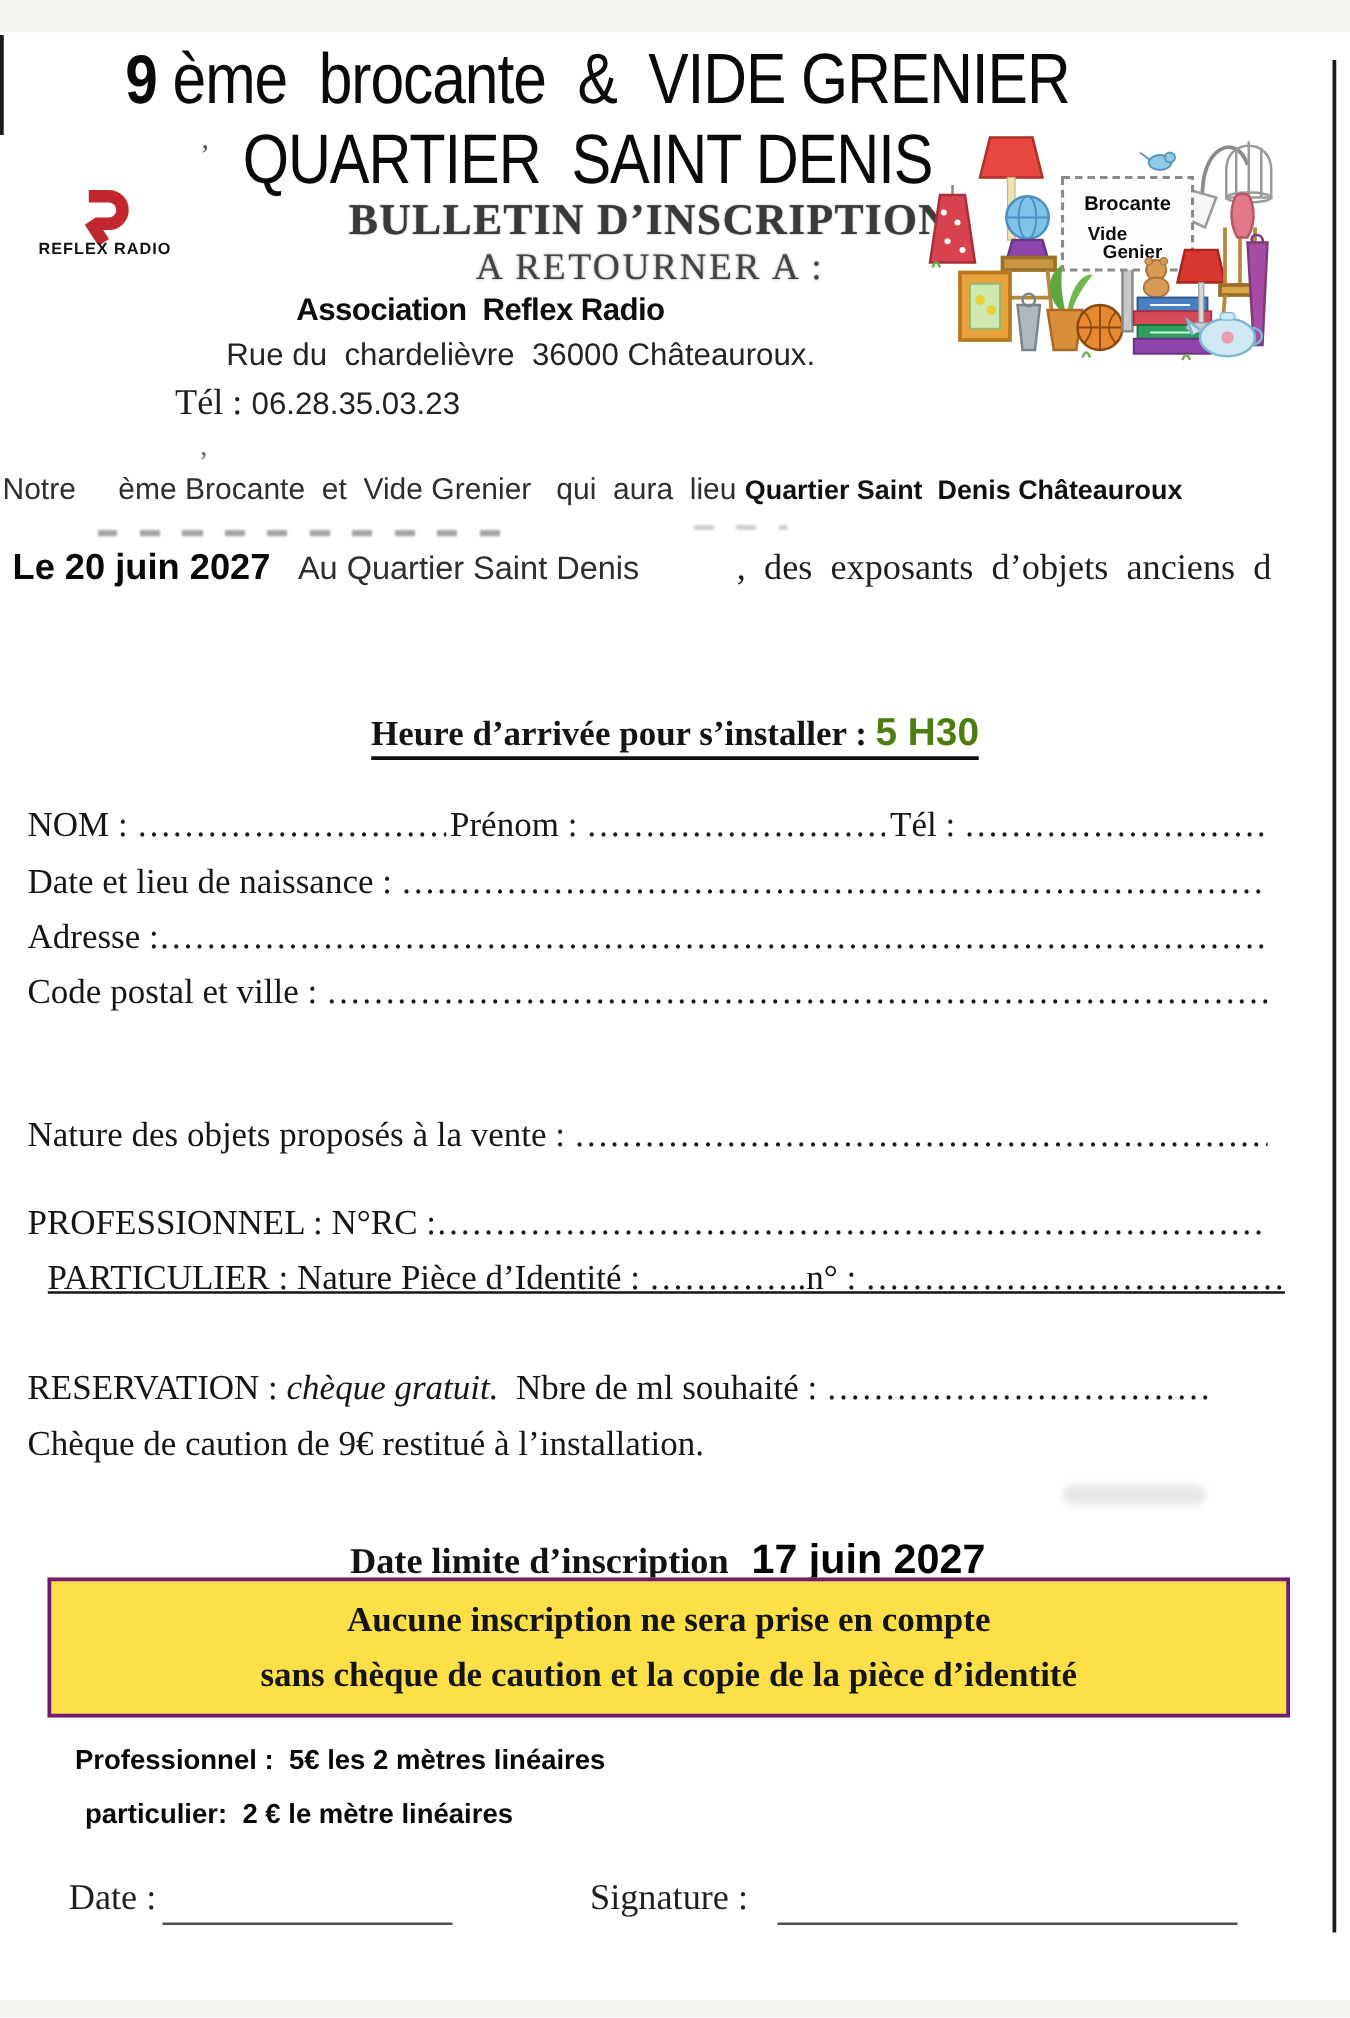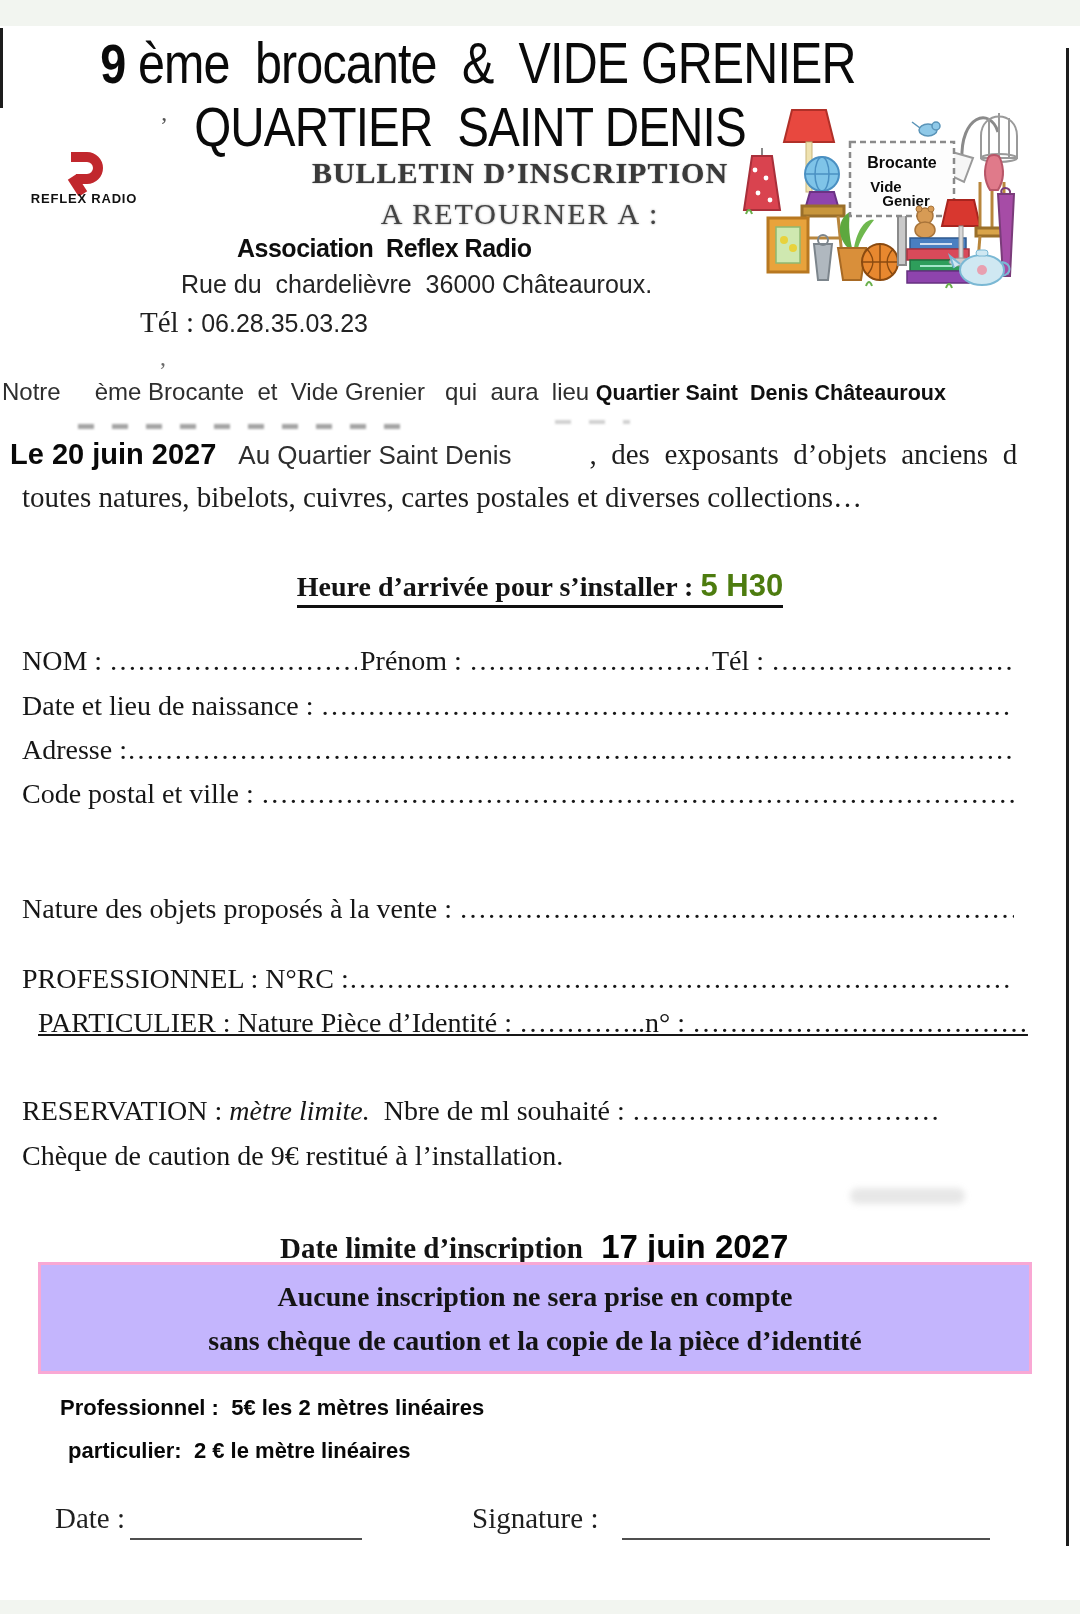--- a/index.html
+++ b/index.html
@@ -10,21 +10,21 @@
   .serif{font-family:"Liberation Serif",serif;}
   .sans{font-family:"Liberation Sans",sans-serif;}
   .clip{overflow:hidden;white-space:nowrap;}
   .band{background:#f2f5f0;}
   
   .title-line{left:35px;width:870px;text-align:center;font-family:"Liberation Sans",sans-serif;
               color:#0a0a0a;transform:scaleX(.85);transform-origin:50% 50%;letter-spacing:-1px;}
   .t1{top:30px;font-size:57px;font-weight:500;}
   .t1 .num{font-weight:800;font-size:55px;}
   .t2{top:94px;font-size:56px;font-weight:500;}
-  .bulletin{top:156px;left:230px;width:580px;text-align:center;font-size:30px;font-weight:600;
+  .bulletin{top:156px;left:230px;width:580px;text-align:center;font-size:35px;font-weight:600;
             color:#3a3a3a;letter-spacing:1px;text-shadow:0 0 1.2px #666;}
   .retourner{top:197px;left:230px;width:580px;text-align:center;font-size:30px;font-weight:500;
              color:#434343;letter-spacing:2px;text-shadow:0 0 2.2px #8a8a8a;}
   .assoc{top:234px;left:237px;font-size:25px;font-weight:700;letter-spacing:-0.5px;color:#0e0e0e;}
   .addr{top:270px;left:181px;font-size:25px;font-weight:400;color:#242424;}
   .telrow{top:306px;left:140px;}
   .tel-label{font-size:29px;color:#1f1f1f;}
   .tel-num{font-family:"Liberation Sans",sans-serif;font-size:25px;color:#222;}
   
   .logo-text{top:191px;left:28px;width:112px;text-align:center;font-size:13px;font-weight:700;
@@ -43,21 +43,21 @@
   .arrival .wrap{display:inline-block;border-bottom:3px solid #101010;padding-bottom:1px;}
   .arrival .lab{font-size:28px;font-weight:700;color:#141414;}
   .arrival .time{font-family:"Liberation Sans",sans-serif;font-size:31px;font-weight:700;color:#4d7c0f;}
   
   .fline{font-size:28px;color:#161616;}
   
   .deadline{top:1228px;left:280px;display:flex;align-items:baseline;}
   .dl-label{font-size:29px;font-weight:700;color:#131313;}
   .dl-date{font-family:"Liberation Sans",sans-serif;font-size:33px;font-weight:700;color:#050505;}
   
-  .notice{top:1262px;left:38px;width:988px;height:106px;border:3px solid #f9a8d4;background:#c4b5fd;}
+  .notice{top:1262px;left:38px;width:988px;height:106px;border:3px solid #701a75;background:#fde047;}
   .notice div{position:absolute;left:0;width:100%;text-align:center;font-size:28px;font-weight:700;color:#141414;}
   
   .tarif{font-family:"Liberation Sans",sans-serif;font-size:22px;font-weight:700;color:#080808;}
   
   .sig-label{font-size:29px;color:#1f1f1f;}
   .uline{height:2px;background:#4f4f4f;}
   
   .ghost{background:repeating-linear-gradient(90deg,rgba(90,90,90,.55) 0 16px,transparent 16px 34px);
          filter:blur(1px);}
   .smudge{background:rgba(120,120,120,.18);filter:blur(3px);border-radius:8px;}
@@ -227,38 +227,37 @@
   <div class="abs l-intro1">
     <span class="intro-light" data-bind="document.intro.l1_start">Notre</span>
     <span class="intro-light" style="margin-left:34px;" data-bind="document.intro.l1_mid">ème Brocante  et  Vide Grenier   qui  aura  lieu </span>
     <span class="intro-bold" data-bind="document.intro.l1_bold">Quartier Saint  Denis Châteauroux</span>
   </div>
   <div class="abs l-intro2">
     <span class="date-bold" data-bind="document.intro.l2_date">Le 20 juin 2027</span>
     <span class="place-light" data-bind="document.intro.l2_place">Au Quartier Saint Denis</span>
     <span class="intro-serif" data-bind="document.intro.l2_serif">,  des  exposants  d’objets  anciens  de</span>
   </div>
-  <div class="abs l-intro3" data-bind="document.intro.l3">toutes natures, bibelots, cuivres, cartes postales et diverses collections…</div>
 
   <div class="abs arrival">
     <span class="wrap"><span class="lab serif" data-bind="document.arrival.label">Heure d’arrivée pour s’installer : </span><span class="time" data-bind="document.arrival.time">5 H30</span></span>
   </div>
 
   <div class="abs fline clip" style="left:22px;top:645px;width:335px;" data-bind="document.fields.nom">NOM : ………………………</div>
   <div class="abs fline clip" style="left:360px;top:645px;width:348px;" data-bind="document.fields.prenom">Prénom : ………………………....</div>
   <div class="abs fline clip" style="left:712px;top:645px;width:300px;" data-bind="document.fields.tel">Tél : ………………………</div>
   <div class="abs fline clip" style="left:22px;top:690px;width:992px;" data-bind="document.fields.naissance">Date et lieu de naissance : ………………………………………………………………………</div>
   <div class="abs fline clip" style="left:22px;top:734px;width:992px;" data-bind="document.fields.adresse">Adresse :………………………………………………………………………………………...</div>
   <div class="abs fline clip" style="left:22px;top:778px;width:992px;" data-bind="document.fields.code_ville">Code postal et ville : ……………………………………………………………………………</div>
   <div class="abs fline clip" style="left:22px;top:893px;width:992px;" data-bind="document.fields.nature">Nature des objets proposés à la vente : ………………………………………………………</div>
   <div class="abs fline clip" style="left:22px;top:963px;width:992px;" data-bind="document.fields.professionnel">PROFESSIONNEL : N°RC :………………………………………………………………………</div>
   <div class="abs fline clip" style="left:38px;top:1007px;width:992px;text-decoration:underline;" data-bind="document.fields.particulier">PARTICULIER : Nature Pièce d’Identité : …………..n° : ………………………………</div>
 
   <div class="abs fline clip" style="left:22px;top:1095px;width:992px;">
-    <span data-bind="document.fields.reservation_label">RESERVATION : </span><span style="font-style:italic;" data-bind="document.fields.reservation_italic">mètre limite.</span><span data-bind="document.fields.reservation_rest">  Nbre de ml souhaité : ……………………………</span>
+    <span data-bind="document.fields.reservation_label">RESERVATION : </span><span style="font-style:italic;" data-bind="document.fields.reservation_italic">chèque gratuit.</span><span data-bind="document.fields.reservation_rest">  Nbre de ml souhaité : ……………………………</span>
   </div>
   <div class="abs fline" style="left:22px;top:1140px;" data-bind="document.fields.caution">Chèque de caution de 9€ restitué à l’installation.</div>
 
   <div class="abs deadline">
     <span class="dl-label serif" data-bind="document.deadline.label">Date limite d’inscription</span>
     <span class="dl-date" data-bind="document.deadline.date">  17 juin 2027</span>
   </div>
 
   <div class="abs notice">
     <div class="serif" style="top:16px;" data-bind="document.notice.line1">Aucune inscription ne sera prise en compte</div>

